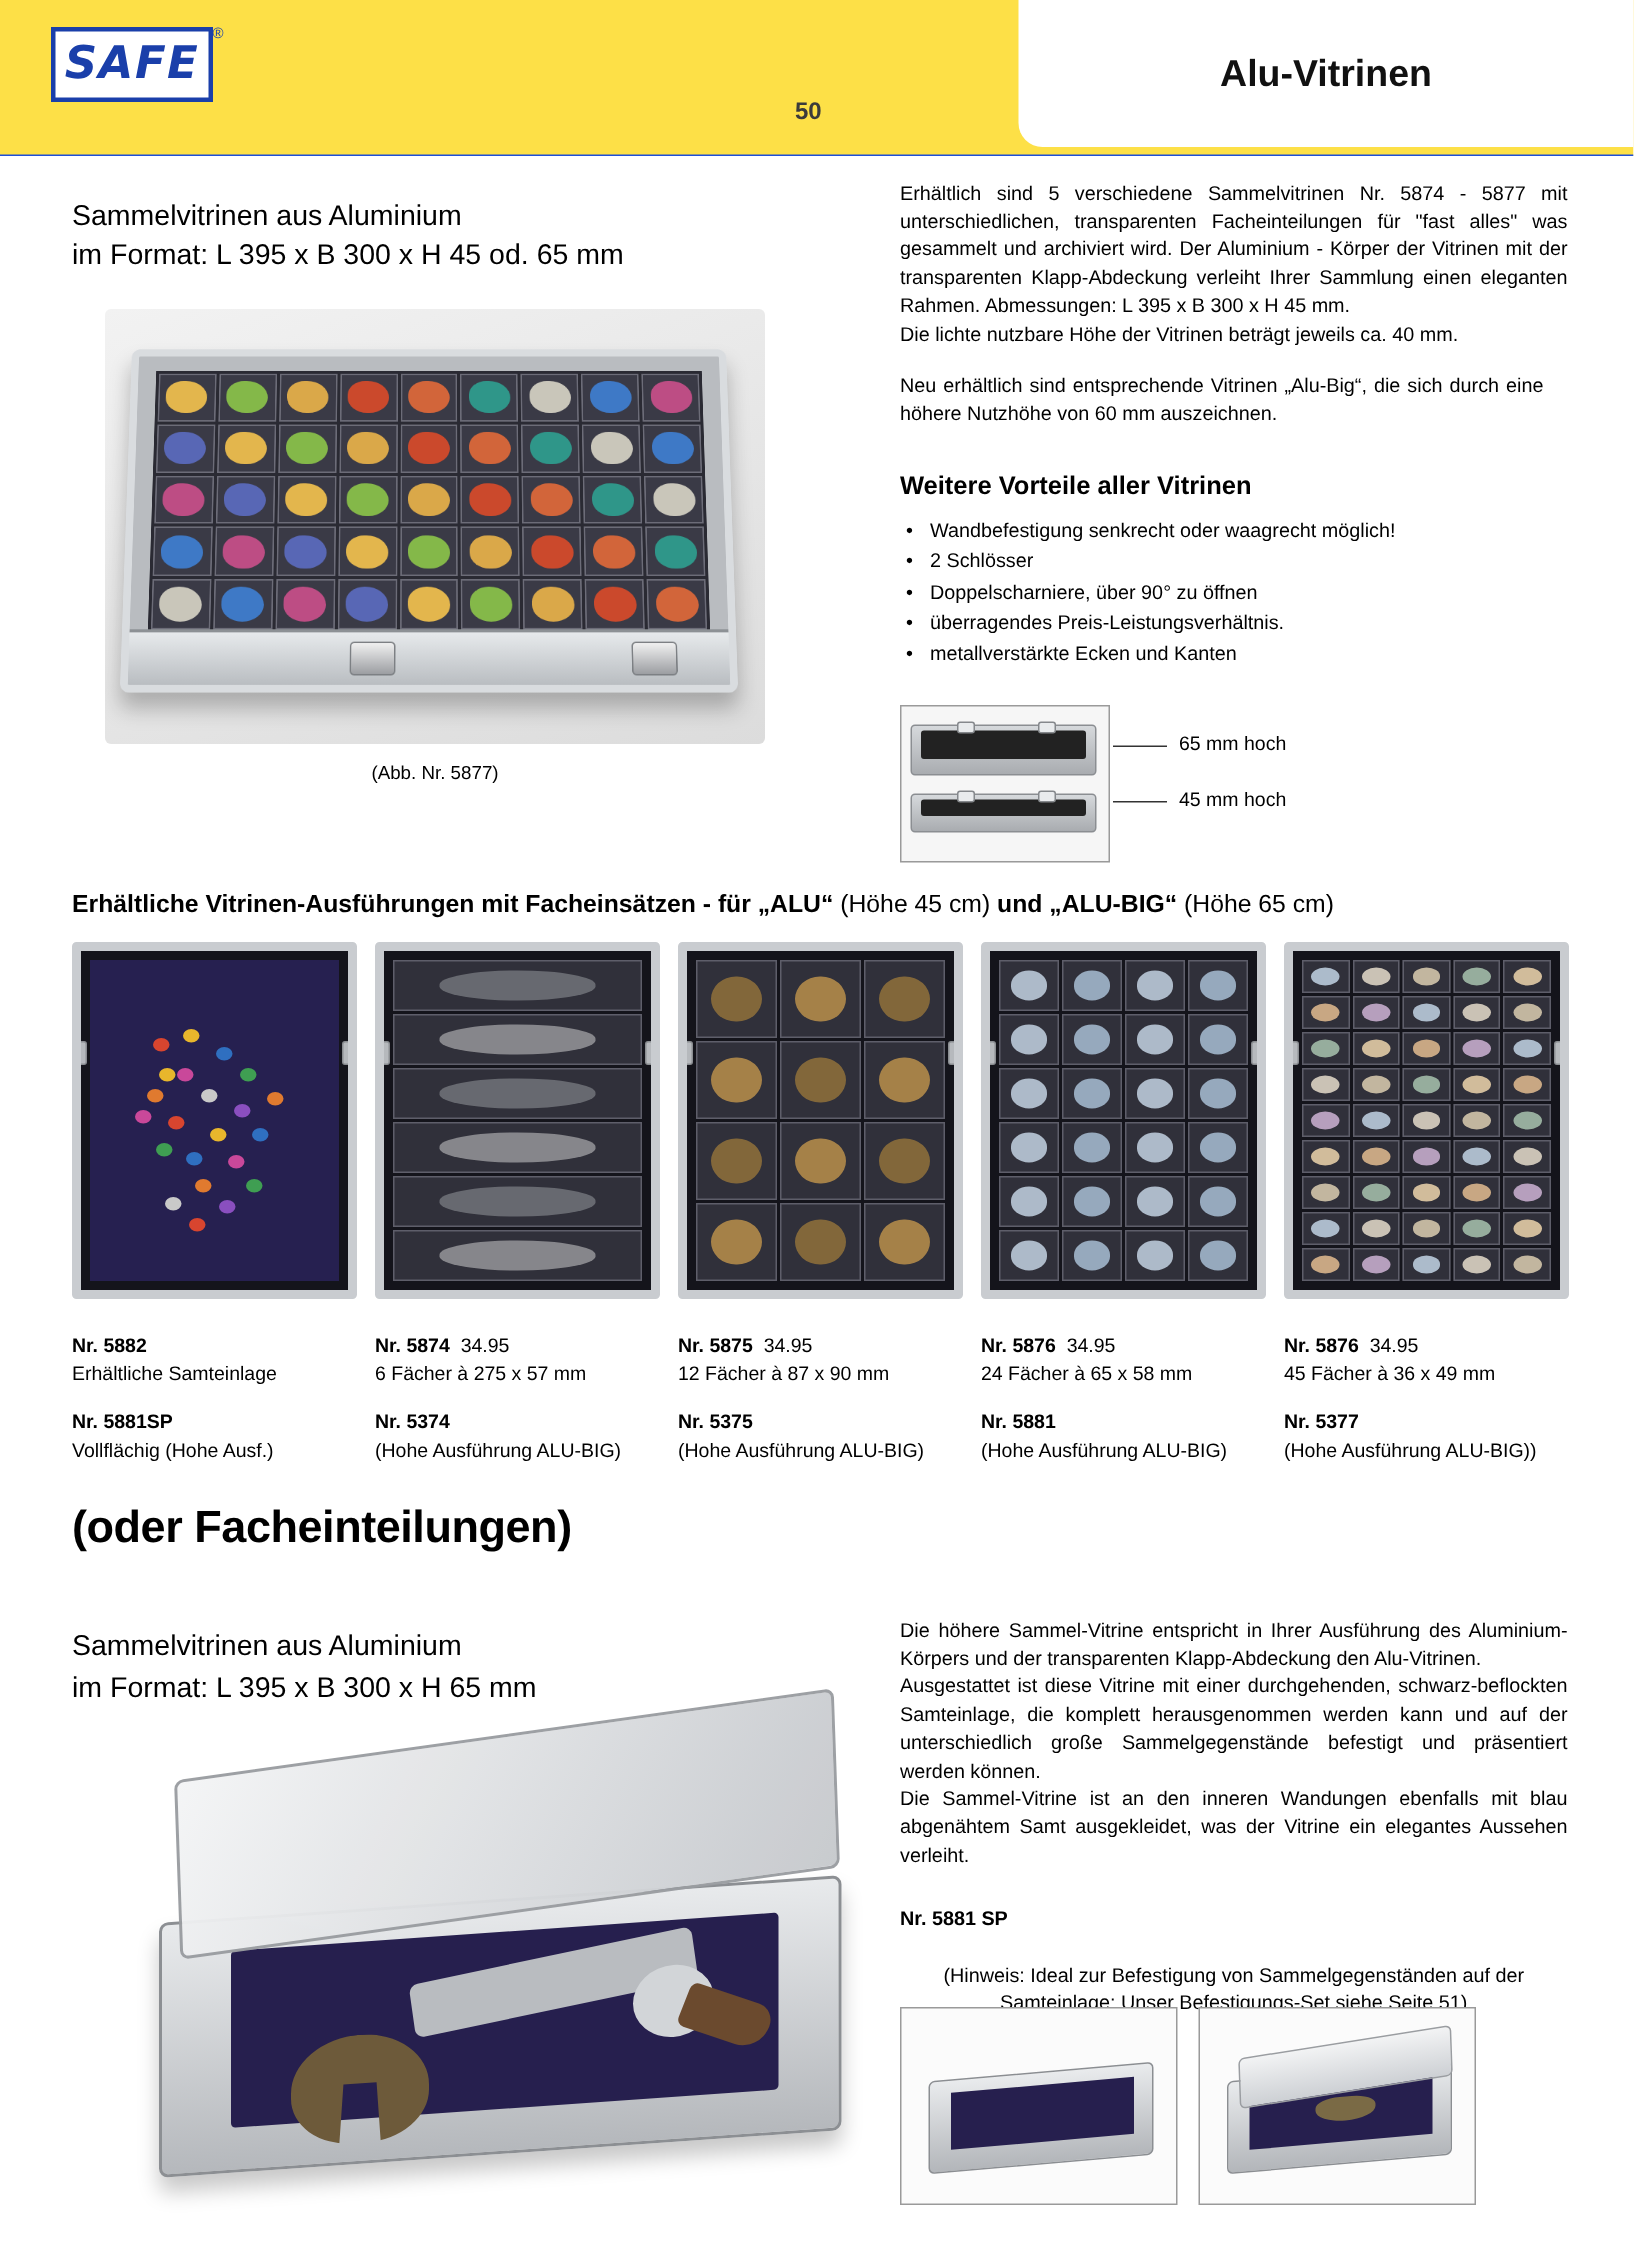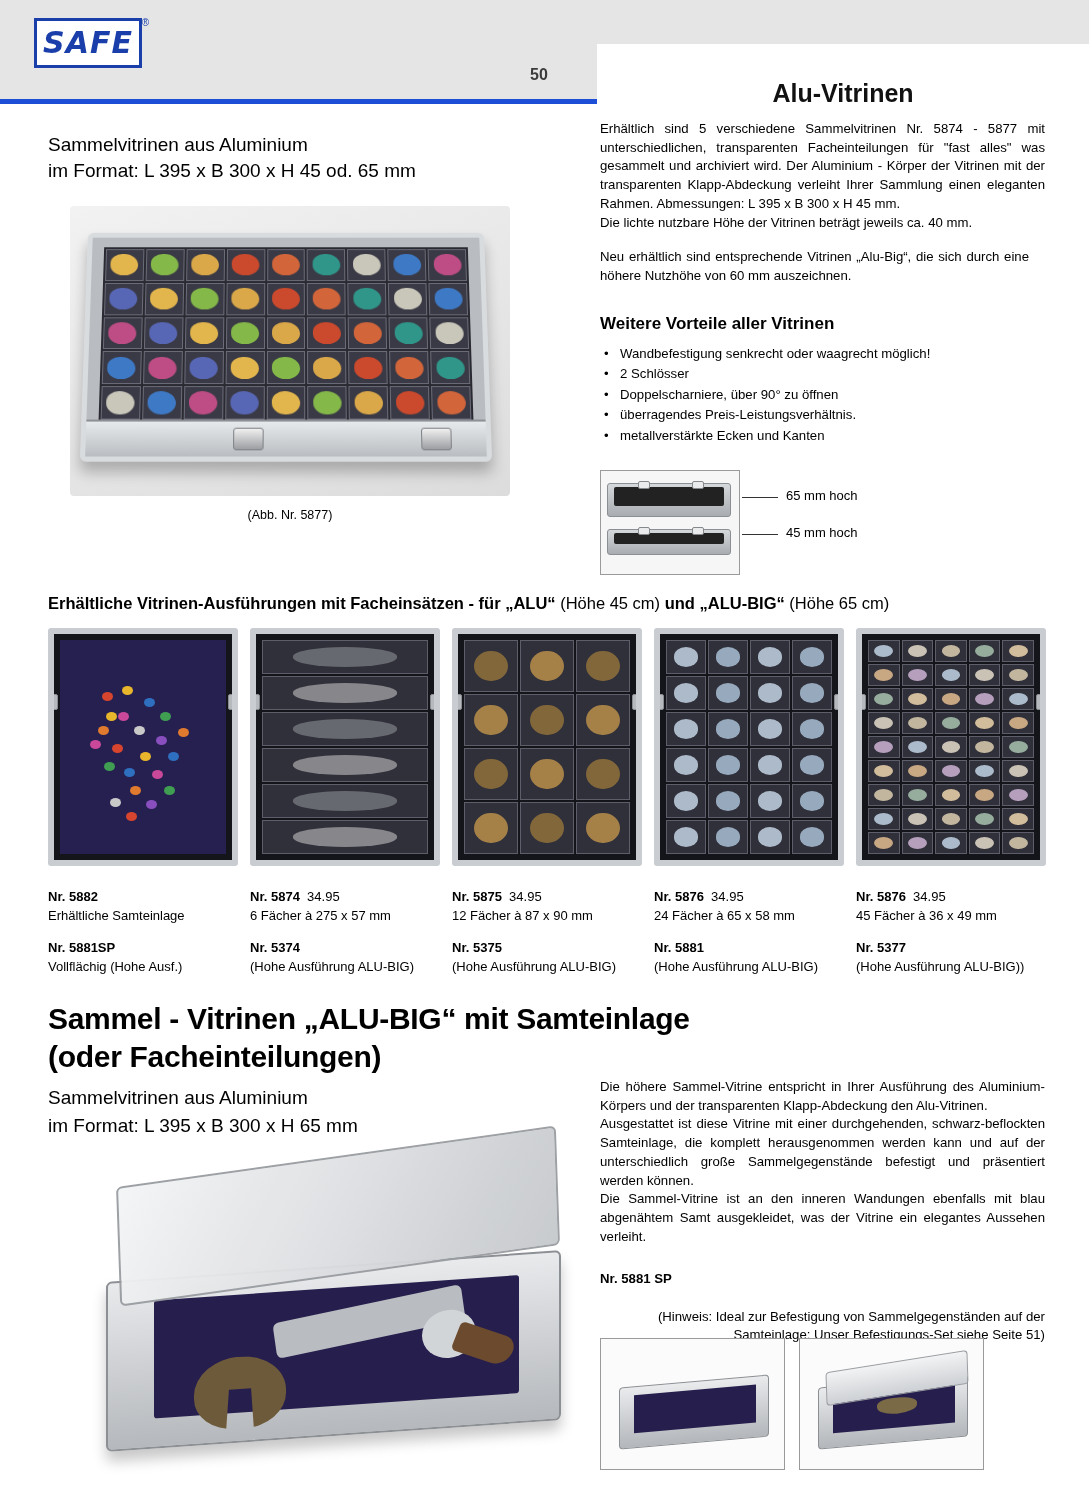--- a/index.html
+++ b/index.html
@@ -11,22 +11,22 @@
     font-family: "Liberation Sans", sans-serif;
     color: #000000;
     position: relative;
     overflow: hidden;
   }
 
   
   .header {
     position: relative;
     height: 104px;
-    background: #e5e5e5;
-    border-bottom: 5px solid #1d4ed8;
+    background: #fde047;
+    border-bottom: 1px solid #1d4ed8;
   }
   .logo {
     position: absolute;
     left: 34px; top: 18px;
     width: 108px; height: 50px;
     background: #ffffff;
     border: 3px solid #1a3faa;
     display: flex; align-items: center; justify-content: center;
   }
   .logo-text {
@@ -47,24 +47,24 @@
   .page-number {
     position: absolute;
     left: 530px; top: 66px;
     font-size: 16px;
     font-weight: bold;
     color: #3b3b3b;
   }
   .header-tab {
     position: absolute;
     right: 0; top: 0;
-    width: 492px; height: 98px;
+    width: 410px; height: 98px;
     background: #ffffff;
     border-bottom-left-radius: 16px;
-    display: flex; align-items: center; justify-content: center; margin-top: 44px;
+    display: flex; align-items: center; justify-content: center;
   }
   .header-tab-title {
     font-size: 25px;
     font-weight: bold;
     color: #111;
   }
 
   
   .h1 {
     font-size: 31px;
@@ -924,21 +924,20 @@
       <div><span class="nr">Nr. 5876</span> &nbsp;<span>34.95</span></div>
       <div>45 Fächer à 36 x 49 mm</div>
       <div class="second"><span class="nr">Nr. 5377</span></div>
       <div>(Hohe Ausführung ALU-BIG))</div>
     </div>
   </div>
 
 </div>
 
 <div class="sect3-title">
-  <div>Sammel - Vitrinen „ALU-BIG“ mit Samteinlage</div>
   <div>(oder Facheinteilungen)</div>
 </div>
 <div class="sect3-sub">
   <div>Sammelvitrinen aus Aluminium</div>
   <div>im Format: L 395 x B 300 x H 65 mm</div>
 </div>
 
 <div style="position:absolute;left:48px;top:1130px;">
   <div class="big-photo">
     <div class="bp-base">
@@ -951,21 +950,21 @@
     </div>
     <div class="bp-lid"></div>
   </div>
 </div>
 
 <div class="sect3-right">
   <p class="body-text" style="margin:0;">Die höhere Sammel-Vitrine entspricht in Ihrer Ausführung des Aluminium-Körpers und der transparenten Klapp-Abdeckung den Alu-Vitrinen.</p>
   <p class="body-text" style="margin:0;">Ausgestattet ist diese Vitrine mit einer durchgehenden, schwarz-beflockten Samteinlage, die komplett herausgenommen werden kann und auf der unterschiedlich große Sammelgegenstände befestigt und präsentiert werden können.</p>
   <p class="body-text" style="margin:0;">Die Sammel-Vitrine ist an den inneren Wandungen ebenfalls mit blau abgenähtem Samt ausgekleidet, was der Vitrine ein elegantes Aussehen verleiht.</p>
   <div style="font-size:13.2px;font-weight:bold;margin-top:24px;">Nr. 5881 SP</div>
-  <p class="body-text" style="margin:22px 0 0 0;text-align:right;">(Hinweis: Ideal zur Befestigung von Sammelgegenständen auf der Samteinlage: Unser Befestigungs-Set siehe Seite 51)</p>
+  <p class="body-text" style="margin:22px 0 0 0;text-align:center;">(Hinweis: Ideal zur Befestigung von Sammelgegenständen auf der Samteinlage: Unser Befestigungs-Set siehe Seite 51)</p>
 </div>
 
 <div class="thumb-row">
   <div class="thumb">
     <div class="th-case">
       <div class="th-velvet"></div>
     </div>
   </div>
   <div class="thumb">
     <div class="th-case">

